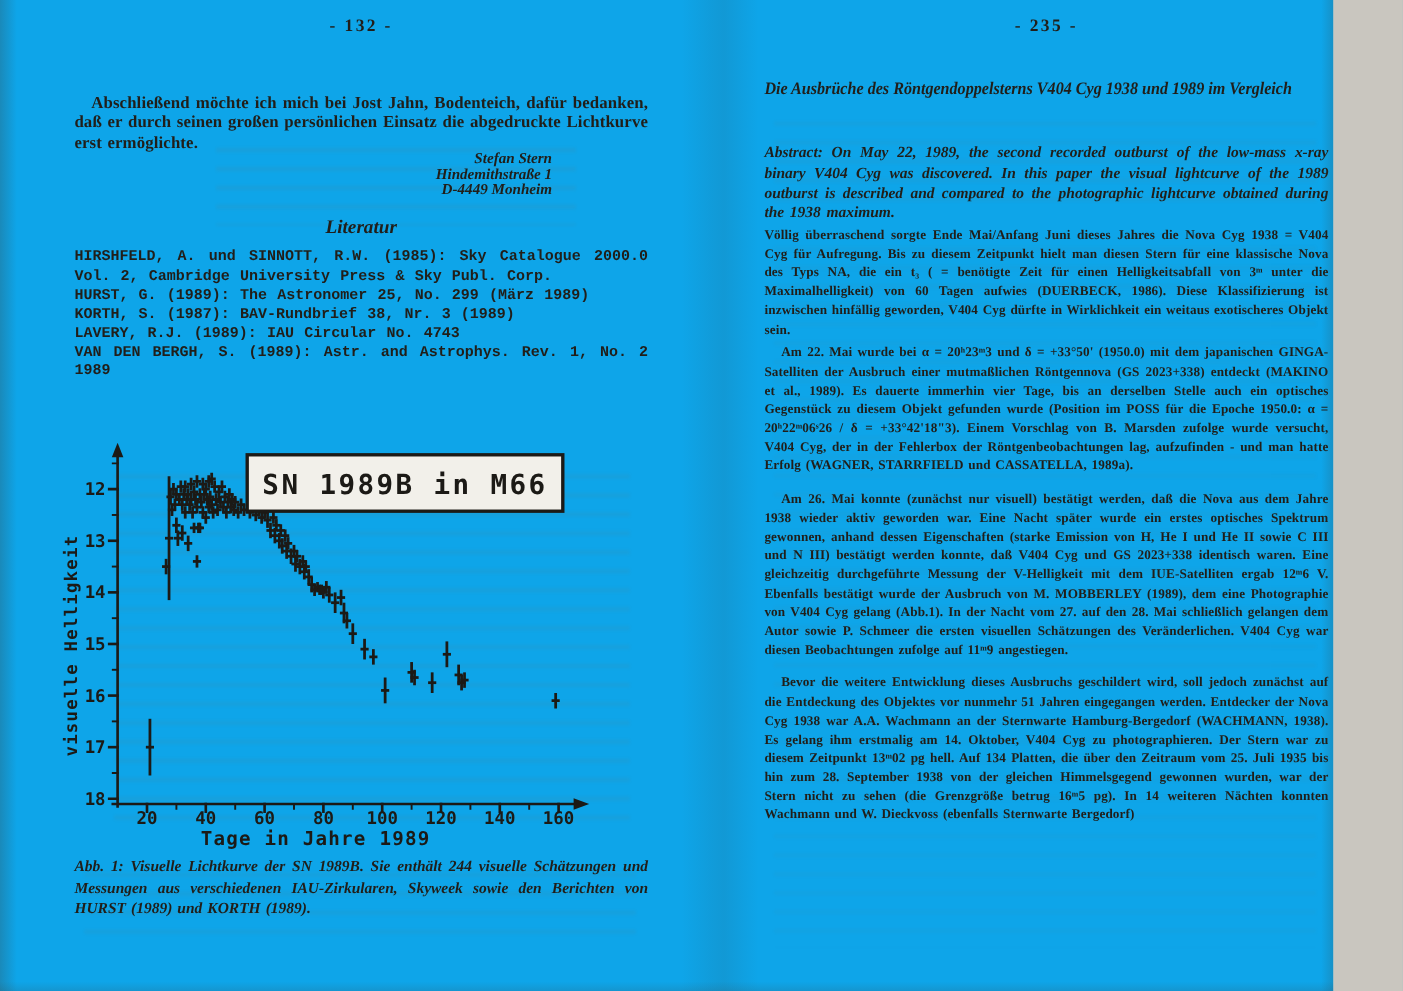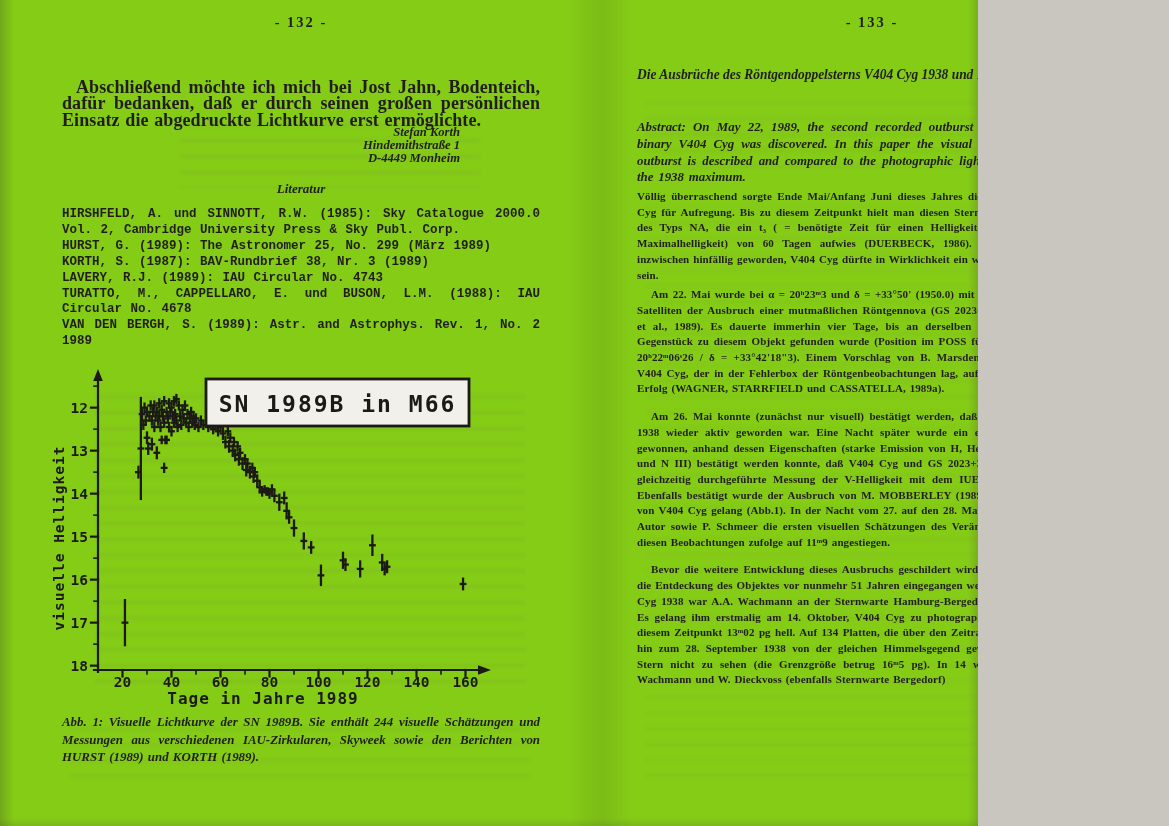--- a/index.html
+++ b/index.html
@@ -1,43 +1,43 @@
 <!DOCTYPE html>
 <html><head>
 <meta charset="utf-8">
 <style>
   html,body{margin:0;padding:0;background:#c9c6bf;}
   .sheet{
-    position:relative;width:978px;height:826px;overflow:hidden;
-    background:#84cc16;
+    position:relative;width:1111px;height:826px;overflow:hidden;
+    background:#0ea5e9;
     font-family:"Liberation Serif", serif;
     color:#211e19;
   }
   .edge-left{position:absolute;left:0;top:0;width:14px;height:826px;
     background:linear-gradient(to right, rgba(60,55,45,.25), rgba(60,55,45,0));}
   .edge-right{position:absolute;right:0;top:0;width:10px;height:826px;
     background:linear-gradient(to left, rgba(60,55,45,.18), rgba(60,55,45,0));}
   .edge-bottom{position:absolute;left:0;bottom:0;width:1169px;height:8px;
     background:linear-gradient(to top, rgba(60,55,45,.14), rgba(60,55,45,0));}
   .gutter{position:absolute;left:568px;top:0;width:64px;height:826px;
     background:linear-gradient(to right, rgba(50,45,38,0), rgba(50,45,38,.08) 40%, rgba(50,45,38,.10) 55%, rgba(50,45,38,0));}
   .col{position:absolute;top:0;height:826px;}
   .col-left{left:62px;width:478px;}
   .col-right{left:637px;width:470px;}
   .pagenum{position:absolute;left:0;width:100%;text-align:center;top:14px;
     font-weight:bold;font-size:14.5px;letter-spacing:2px;}
-  .bodytext{font-weight:bold;font-size:18px;line-height:16.4px;text-align:justify;
+  .bodytext{font-weight:bold;font-size:14px;line-height:16.4px;text-align:justify;
     letter-spacing:.1px;word-spacing:1px;}
   .intro{position:absolute;top:79px;left:0;width:100%;}
   .indent{text-indent:14px;}
   .signature{position:absolute;top:126px;left:0;width:100%;text-align:right;
     padding-right:80px;box-sizing:border-box;font-style:italic;font-weight:bold;
     font-size:12.6px;line-height:13px;}
   .lit-head{position:absolute;top:181px;left:0;width:100%;text-align:center;
-    font-style:italic;font-weight:bold;font-size:13px;}
+    font-style:italic;font-weight:bold;font-size:16px;}
   .refs{position:absolute;top:207px;left:0;width:100%;font-weight:bold;
     font-size:12.5px;line-height:15.9px;text-align:justify;word-spacing:1px;font-family:Liberation Mono, monospace;}
   .figure-wrap{position:absolute;left:50px;top:366px;width:452px;height:352px;}
   .caption{position:absolute;top:714px;left:0;width:100%;
     font-style:italic;font-weight:bold;font-size:12.9px;line-height:17.5px;
     text-align:justify;word-spacing:1px;}
   .title-line{position:absolute;top:66px;left:0;width:100%;
     font-style:italic;font-weight:bold;font-size:14.6px;white-space:nowrap;
     transform:scaleX(.92);transform-origin:0 50%;}
   .abstract{position:absolute;top:119px;left:0;width:100%;
@@ -65,33 +65,32 @@
   <div class="bleed" style="left:70px;top:722px;width:460px;height:58px;opacity:.18"></div>
   <div class="bleed" style="left:645px;top:96px;width:452px;height:80px;opacity:.14"></div>
   <div class="bleed" style="left:645px;top:200px;width:452px;height:590px;opacity:.10"></div>
 
   <div class="col col-left">
     <div class="pagenum">- 132 -</div>
 
     <div class="bodytext intro indent">Abschließend möchte ich mich bei Jost Jahn, Bodenteich, dafür bedanken, daß er durch seinen großen persönlichen Einsatz die abgedruckte Lichtkurve erst ermöglichte.</div>
 
     <div class="signature">
-      <div>Stefan Korth</div>
+      <div>Stefan Stern</div>
       <div>Hindemithstraße 1</div>
       <div>D-4449 Monheim</div>
     </div>
 
     <div class="lit-head">Literatur</div>
 
     <div class="refs">
       <div>HIRSHFELD, A. und SINNOTT, R.W. (1985): Sky Catalogue 2000.0 Vol. 2, Cambridge University Press &amp; Sky Publ. Corp.</div>
       <div>HURST, G. (1989): The Astronomer 25, No. 299 (März 1989)</div>
       <div>KORTH, S. (1987): BAV-Rundbrief 38, Nr. 3 (1989)</div>
       <div>LAVERY, R.J. (1989): IAU Circular No. 4743</div>
-      <div>TURATTO, M., CAPPELLARO, E. und BUSON, L.M. (1988): IAU Circular No. 4678</div>
       <div>VAN DEN BERGH, S. (1989): Astr. and Astrophys. Rev. 1, No. 2 1989</div>
     </div>
 
     <div class="caption">Abb. 1: Visuelle Lichtkurve der SN 1989B. Sie enthält 244 visuelle Schätzungen und Messungen aus verschiedenen IAU-Zirkularen, Skyweek sowie den Berichten von HURST (1989) und KORTH (1989).</div>
   </div>
 
   <div class="figure-wrap">
     <svg width="452" height="352" viewBox="0 0 452 352">
         <g stroke="#1c1a16" stroke-width="2.2" stroke-linecap="square">
           <line x1="48" y1="306" x2="48" y2="12"></line>
@@ -378,21 +377,21 @@
           <line x1="409.65000000000003" y1="217.9500000000001" x2="416.45" y2="217.9500000000001"></line>
         </g>
         <g>
           <rect x="156" y="13" width="263" height="47" fill="#f2f0ea" stroke="#1c1a16" stroke-width="2.8"></rect>
           <text x="287.5" y="46" text-anchor="middle" fill="#1c1a16" font-family="&quot;DejaVu Sans Mono&quot;, monospace" font-weight="bold" font-size="23" letter-spacing="2">SN 1989B in M66</text>
         </g>
       </svg>
   </div>
 
   <div class="col col-right">
-    <div class="pagenum">- 133 -</div>
+    <div class="pagenum">- 235 -</div>
 
     <div class="title-line">Die Ausbrüche des Röntgendoppelsterns V404 Cyg 1938 und 1989 im Vergleich</div>
 
     <div class="abstract">Abstract: On May 22, 1989, the second recorded outburst of the low-mass x-ray binary V404 Cyg was discovered. In this paper the visual lightcurve of the 1989 outburst is described and compared to the photographic lightcurve obtained during the 1938 maximum.</div>
 
     <div class="rp-body">
       <p class="bodytext">Völlig überraschend sorgte Ende Mai/Anfang Juni dieses Jahres die Nova Cyg 1938 = V404 Cyg für Aufregung. Bis zu diesem Zeitpunkt hielt man diesen Stern für eine klassische Nova des Typs NA, die ein t₃ ( = benötigte Zeit für einen Helligkeitsabfall von 3ᵐ unter die Maximalhelligkeit) von 60 Tagen aufwies (DUERBECK, 1986). Diese Klassifizierung ist inzwischen hinfällig geworden, V404 Cyg dürfte in Wirklichkeit ein weitaus exotischeres Objekt sein.</p>
       <p class="bodytext indent gap-small">Am 22. Mai wurde bei α = 20ʰ23ᵐ3 und δ = +33°50' (1950.0) mit dem japanischen GINGA-Satelliten der Ausbruch einer mutmaßlichen Röntgennova (GS 2023+338) entdeckt (MAKINO et al., 1989). Es dauerte immerhin vier Tage, bis an derselben Stelle auch ein optisches Gegenstück zu diesem Objekt gefunden wurde (Position im POSS für die Epoche 1950.0: α = 20ʰ22ᵐ06ˢ26 / δ = +33°42'18"3). Einem Vorschlag von B. Marsden zufolge wurde versucht, V404 Cyg, der in der Fehlerbox der Röntgenbeobachtungen lag, aufzufinden - und man hatte Erfolg (WAGNER, STARRFIELD und CASSATELLA, 1989a).</p>
       <p class="bodytext indent gap">Am 26. Mai konnte (zunächst nur visuell) bestätigt werden, daß die Nova aus dem Jahre 1938 wieder aktiv geworden war. Eine Nacht später wurde ein erstes optisches Spektrum gewonnen, anhand dessen Eigenschaften (starke Emission von H, He I und He II sowie C III und N III) bestätigt werden konnte, daß V404 Cyg und GS 2023+338 identisch waren. Eine gleichzeitig durchgeführte Messung der V-Helligkeit mit dem IUE-Satelliten ergab 12ᵐ6 V. Ebenfalls bestätigt wurde der Ausbruch von M. MOBBERLEY (1989), dem eine Photographie von V404 Cyg gelang (Abb.1). In der Nacht vom 27. auf den 28. Mai schließlich gelangen dem Autor sowie P. Schmeer die ersten visuellen Schätzungen des Veränderlichen. V404 Cyg war diesen Beobachtungen zufolge auf 11ᵐ9 angestiegen.</p>
       <p class="bodytext indent gap">Bevor die weitere Entwicklung dieses Ausbruchs geschildert wird, soll jedoch zunächst auf die Entdeckung des Objektes vor nunmehr 51 Jahren eingegangen werden. Entdecker der Nova Cyg 1938 war A.A. Wachmann an der Sternwarte Hamburg-Bergedorf (WACHMANN, 1938). Es gelang ihm erstmalig am 14. Oktober, V404 Cyg zu photographieren. Der Stern war zu diesem Zeitpunkt 13ᵐ02 pg hell. Auf 134 Platten, die über den Zeitraum vom 25. Juli 1935 bis hin zum 28. September 1938 von der gleichen Himmelsgegend gewonnen wurden, war der Stern nicht zu sehen (die Grenzgröße betrug 16ᵐ5 pg). In 14 weiteren Nächten konnten Wachmann und W. Dieckvoss (ebenfalls Sternwarte Bergedorf)</p>

